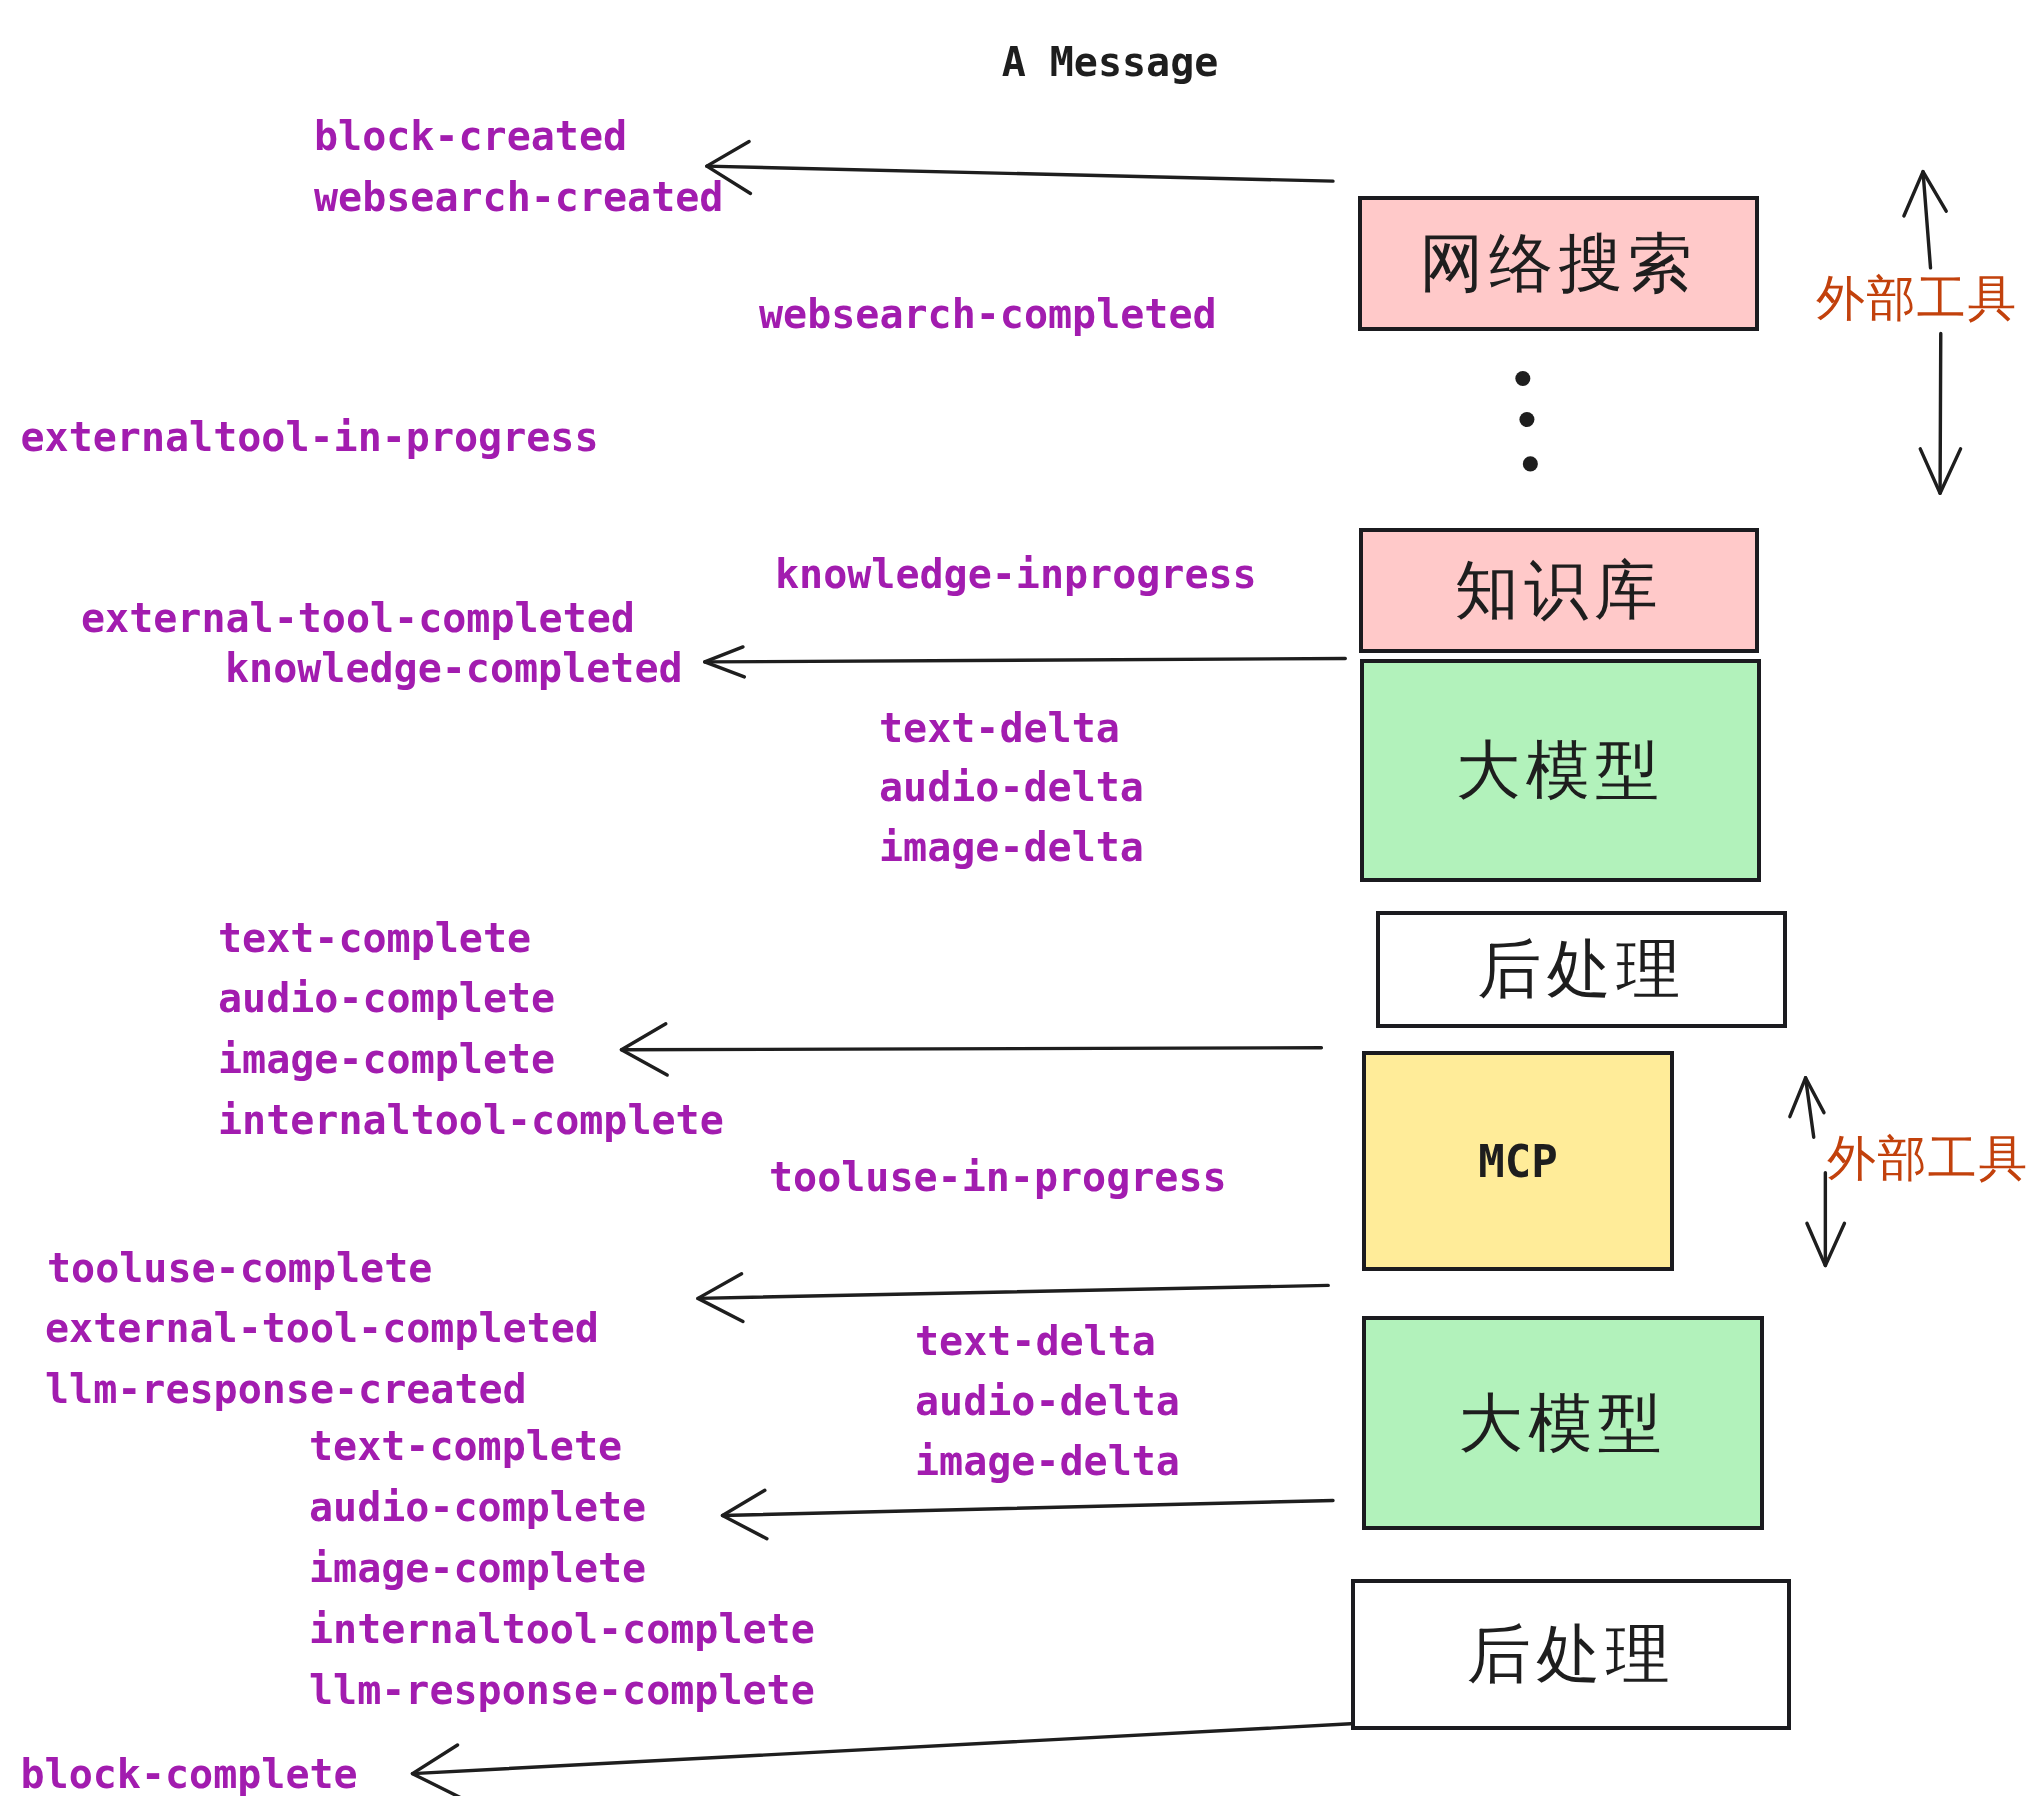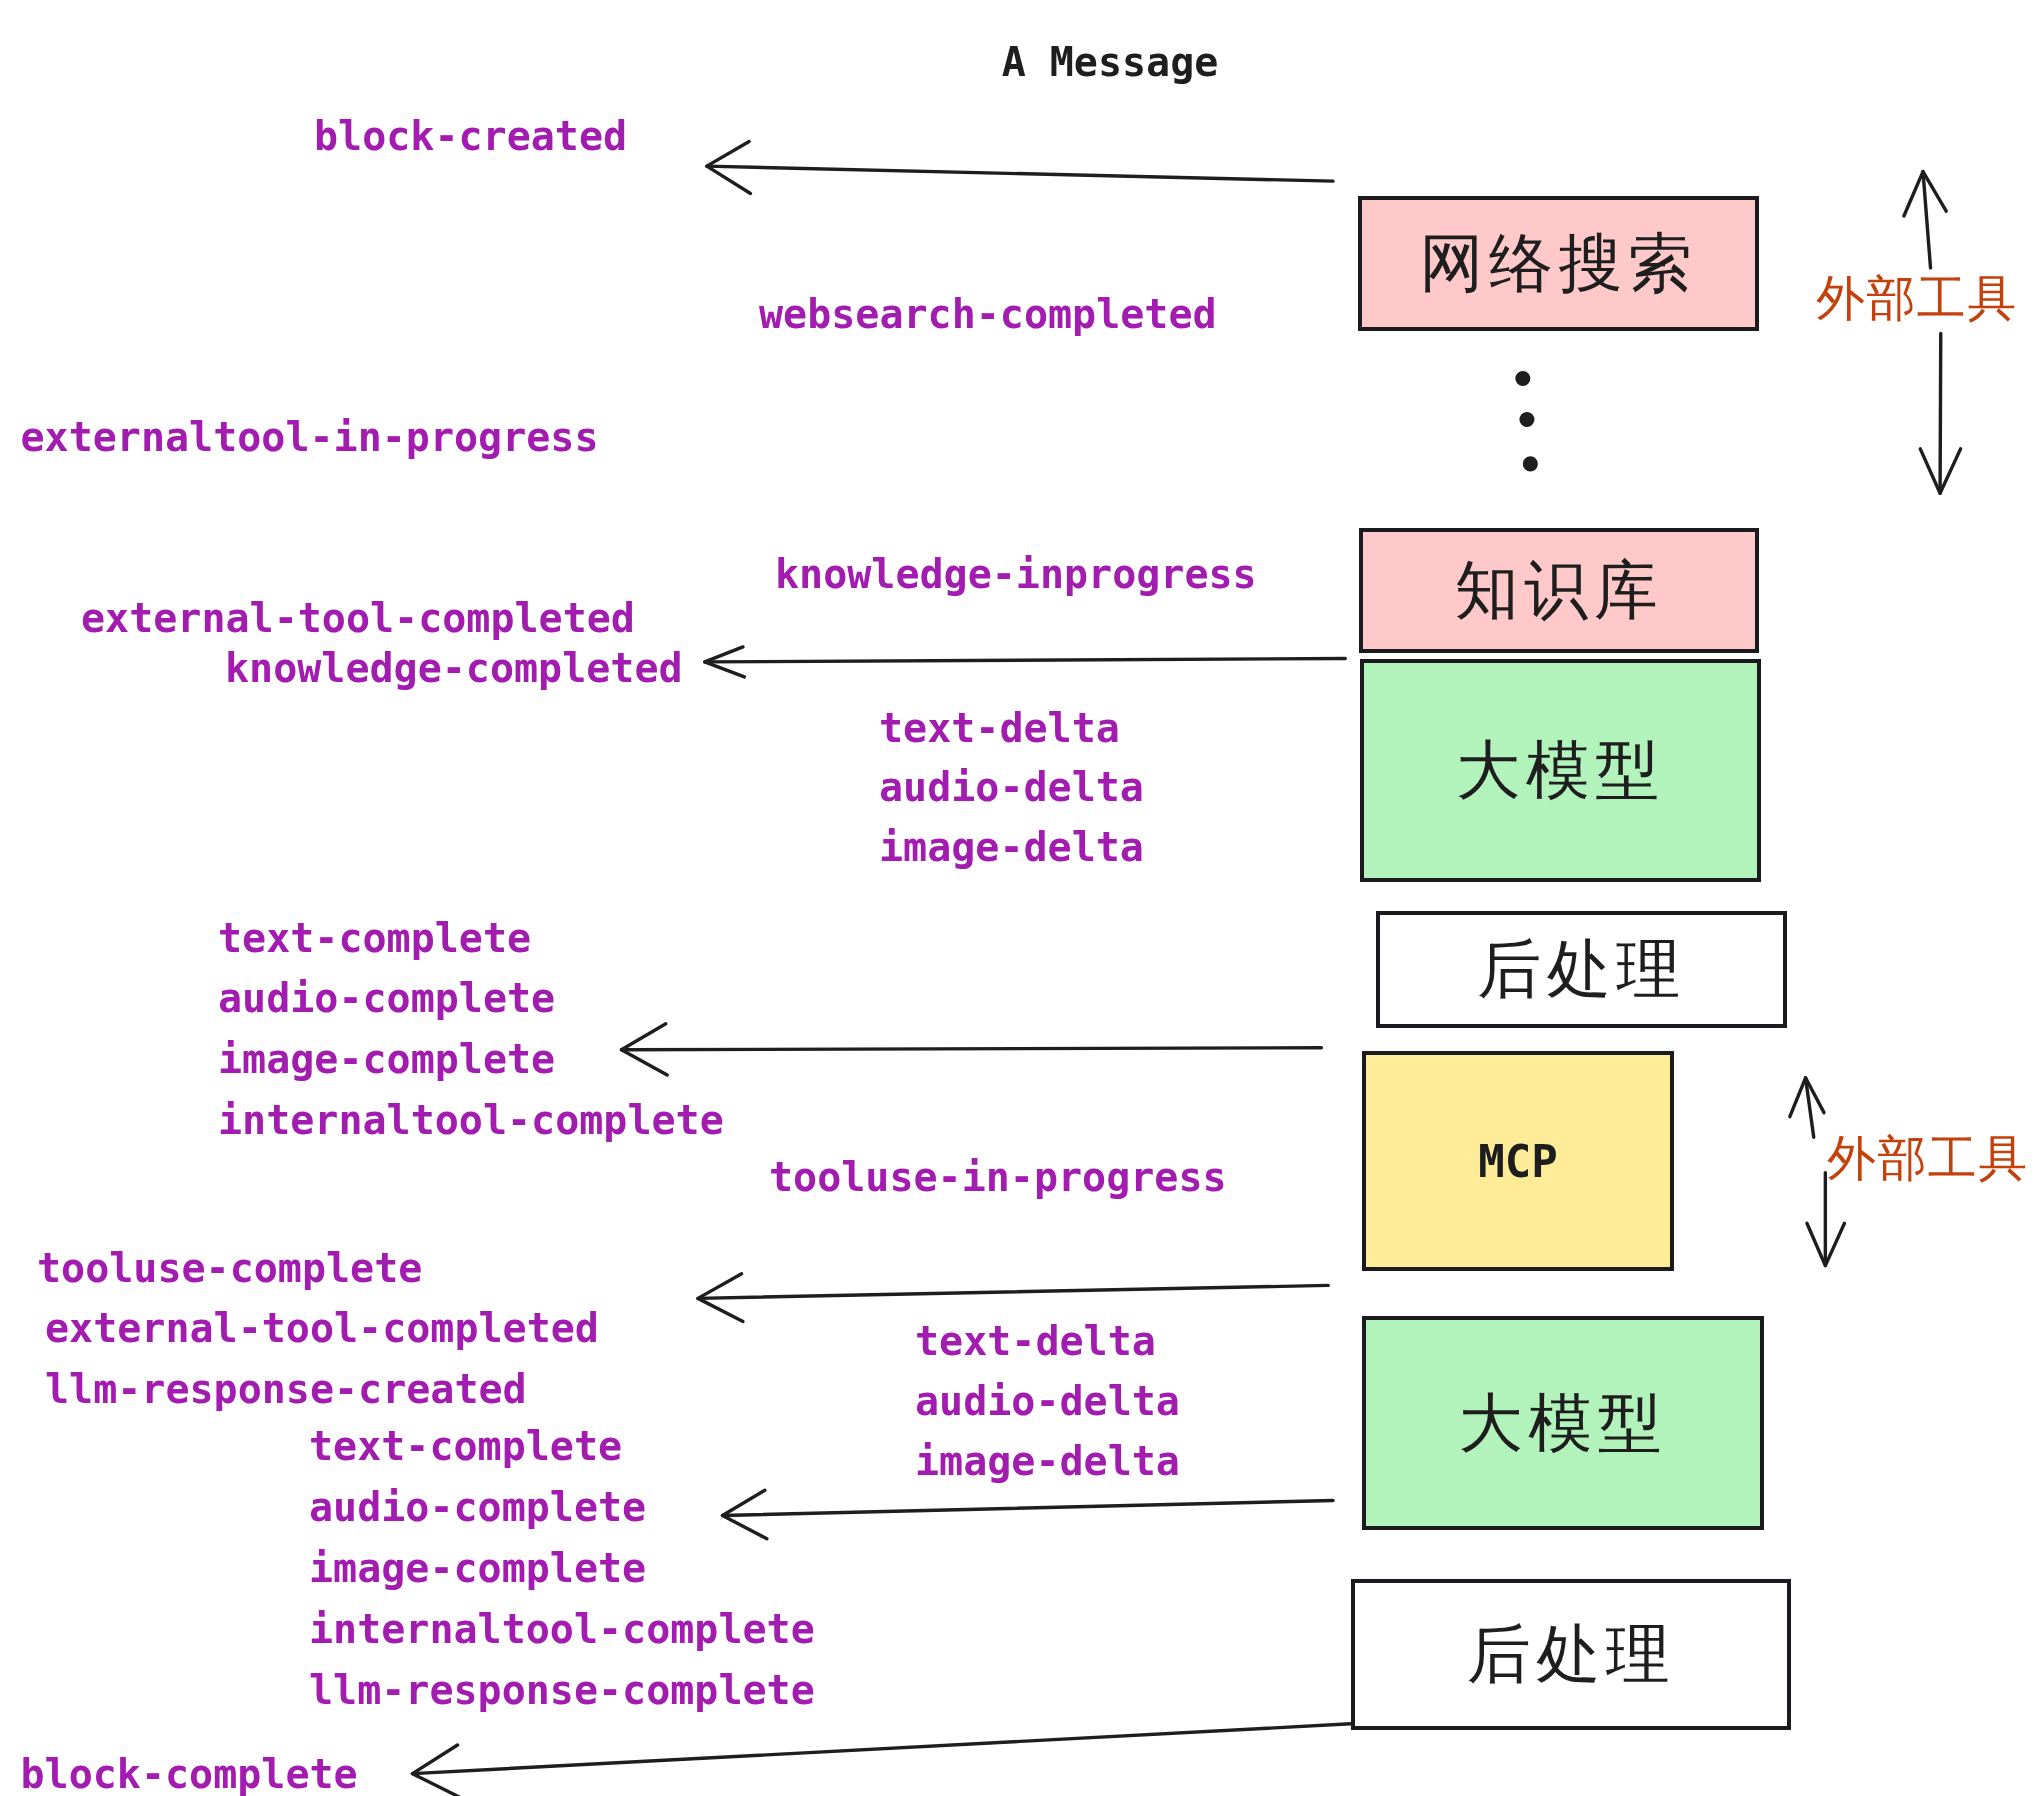--- a/index.html
+++ b/index.html
@@ -63,34 +63,35 @@
   svg.layer{position:absolute;left:0;top:0;}
 </style>
 </head>
 <body>
 
 <div id="canvas">
 
   <div class="title" style="left:1110px;top:42px;">A Message</div>
 
   <div class="evt" style="left:314px;top:117px;">block-created</div>
+  <div class="evt" style="left:314px;top:178px;">websearch-created</div>
   <div class="evt" style="left:759px;top:295px;">websearch-completed</div>
   <div class="evt" style="left:20.5px;top:418px;">externaltool-in-progress</div>
   <div class="evt" style="left:775px;top:555px;">knowledge-inprogress</div>
   <div class="evt" style="left:81px;top:599px;">external-tool-completed</div>
   <div class="evt" style="left:225px;top:649px;">knowledge-completed</div>
   <div class="evt" style="left:879px;top:709px;">text-delta</div>
   <div class="evt" style="left:879px;top:768px;">audio-delta</div>
   <div class="evt" style="left:879px;top:828px;">image-delta</div>
   <div class="evt" style="left:218px;top:919px;">text-complete</div>
   <div class="evt" style="left:218px;top:979px;">audio-complete</div>
   <div class="evt" style="left:218px;top:1040px;">image-complete</div>
   <div class="evt" style="left:218px;top:1101px;">internaltool-complete</div>
   <div class="evt" style="left:769px;top:1158px;">tooluse-in-progress</div>
-  <div class="evt" style="left:37px;top:1249px;">tooluse-complete</div>
+  <div class="evt" style="left:47px;top:1249px;">tooluse-complete</div>
   <div class="evt" style="left:45px;top:1309px;">external-tool-completed</div>
   <div class="evt" style="left:45px;top:1370px;">llm-response-created</div>
   <div class="evt" style="left:915px;top:1322px;">text-delta</div>
   <div class="evt" style="left:915px;top:1382px;">audio-delta</div>
   <div class="evt" style="left:915px;top:1442px;">image-delta</div>
   <div class="evt" style="left:309px;top:1427px;">text-complete</div>
   <div class="evt" style="left:309px;top:1488px;">audio-complete</div>
   <div class="evt" style="left:309px;top:1549px;">image-complete</div>
   <div class="evt" style="left:309px;top:1610px;">internaltool-complete</div>
   <div class="evt" style="left:309px;top:1671px;">llm-response-complete</div>

